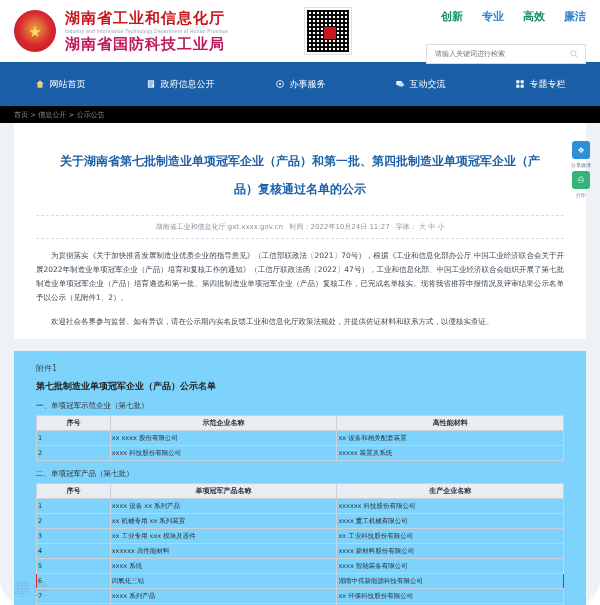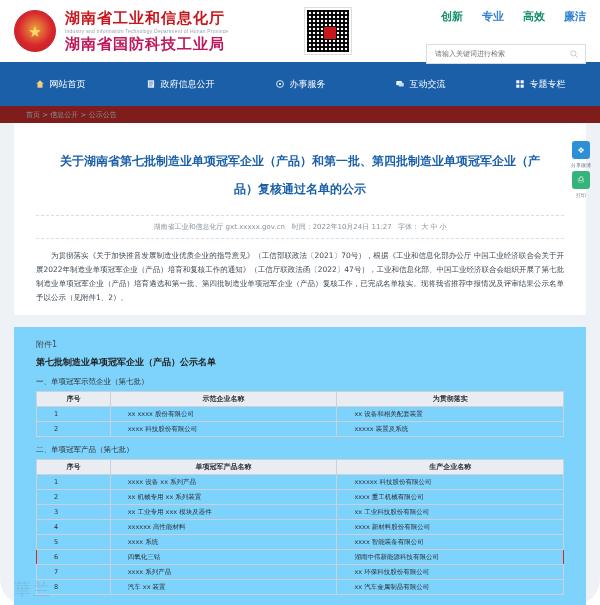--- a/index.html
+++ b/index.html
@@ -97,21 +97,21 @@
     flex: 1; display: flex; align-items: center; justify-content: center;
     gap: 5px; color: #fff;
     font-family: "DejaVu Sans", "Liberation Sans", sans-serif;
     font-size: 9px; height: 100%;
   }
   .nav-item .nico { width: 10px; height: 10px; opacity: .95; }
 
   
   .crumb {
     height: 17px; display: flex; align-items: center;
-    padding: 0 26px; background: #7f1d1d;
+    padding: 0 14px; background: #000000;
     font-family: "DejaVu Sans", "Liberation Sans", sans-serif;
     font-size: 7px; color: #8a939c;
   }
 
   
   .card {
     background: #fff; margin: 0 14px; padding: 14px 22px 10px 22px;
     position: relative;
   }
   .art-title {
@@ -166,21 +166,21 @@
     font-family: "DejaVu Sans", "Liberation Sans", sans-serif;
     font-size: 7.5px; color: #333; margin: 8px 0 4px 0;
   }
   table.t {
     width: 100%; border-collapse: collapse; table-layout: fixed;
     font-family: "DejaVu Sans", "Liberation Sans", sans-serif;
   }
   table.t th, table.t td {
     border: 1px solid #c9d2da;
     height: 15px; font-size: 6.5px; 
-    color: #2b3238; padding: 0 17px;
+    color: #2b3238; padding: 0 1px;
     overflow: hidden; white-space: nowrap;
   }
   table.t th { background: #e9edf2; font-weight: bold; font-size: 7px; }
   td.blur { color: rgba(60,70,80,0.22); }
   .hl td {
     color: #1b222a;
     border-top: 1.6px solid #e0251d;
     border-bottom: 1.6px solid #e0251d;
   }
   .hl td:first-child { border-left: 1.6px solid #e0251d; }
@@ -262,29 +262,30 @@
       <span>专题专栏</span>
     </div>
   </div>
 
   <div class="crumb">首页 &gt; 信息公开 &gt; 公示公告</div>
 
   <div class="card">
     <div class="art-title">关于湖南省第七批制造业单项冠军企业（产品）和第一批、第四批制造业单项冠军企业（产品）复核通过名单的公示</div>
     <div class="meta">
       <span>湖南省工业和信息化厅</span>
-      <span>gxt.xxxxx.gov.cn</span>
+      <span>gxt.xxxx.gov.cn</span>
       &nbsp;
       <span>时间：2022年10月24日 11:27</span>
       <span class="fz">字体：</span>
       <span>大</span>
       <span>中</span>
       <span>小</span>
     </div>
     <p class="body-p">为贯彻落实《关于加快推音发展制造业优质企业的指导意见》（工信部联政法〔2021〕70号），根据《工业和信息化部办公厅 中国工业经济联合会关于开展2022年制造业单项冠军企业（产品）培育和复核工作的通知》（工信厅联政法函〔2022〕47号），工业和信息化部、中国工业经济联合会组织开展了第七批制造业单项冠军企业（产品）培育遴选和第一批、第四批制造业单项冠军企业（产品）复核工作，已完成名单核实。现将我省推荐申报情况及评审结果公示名单予以公示（见附件1、2）。</p>
+    <p class="body-p">欢迎社会各界参与监督。如有异议，请在公示期内实名反馈工业和信息化厅政策法规处，并提供佐证材料和联系方式，以便核实查证。</p>
 
     <div class="side-tools">
       <div class="stool">❖</div>
       <div class="stool-label">分享微博</div>
       <div class="stool green">⎙</div>
       <div class="stool-label">打印</div>
     </div>
   </div>
 
   <div class="attach-wrap">
@@ -295,21 +296,21 @@
     <table class="t">
       <colgroup>
           <col style="width:14%">
           <col style="width:43%">
           <col style="width:43%">
         </colgroup>
       <tbody>
           <tr>
         <th>序号</th>
         <th>示范企业名称</th>
-        <th>为贯彻落实</th>
+        <th>高性能材料</th>
       </tr>
       <tr>
         <td>1</td>
         <td class="blur">xx xxxx 股份有限公司</td>
         <td class="blur">xx 设备和相关配套装置</td>
       </tr>
       <tr>
         <td>2</td>
         <td class="blur">xxxx 科技股份有限公司</td>
         <td class="blur">xxxxx 装置及系统</td>

